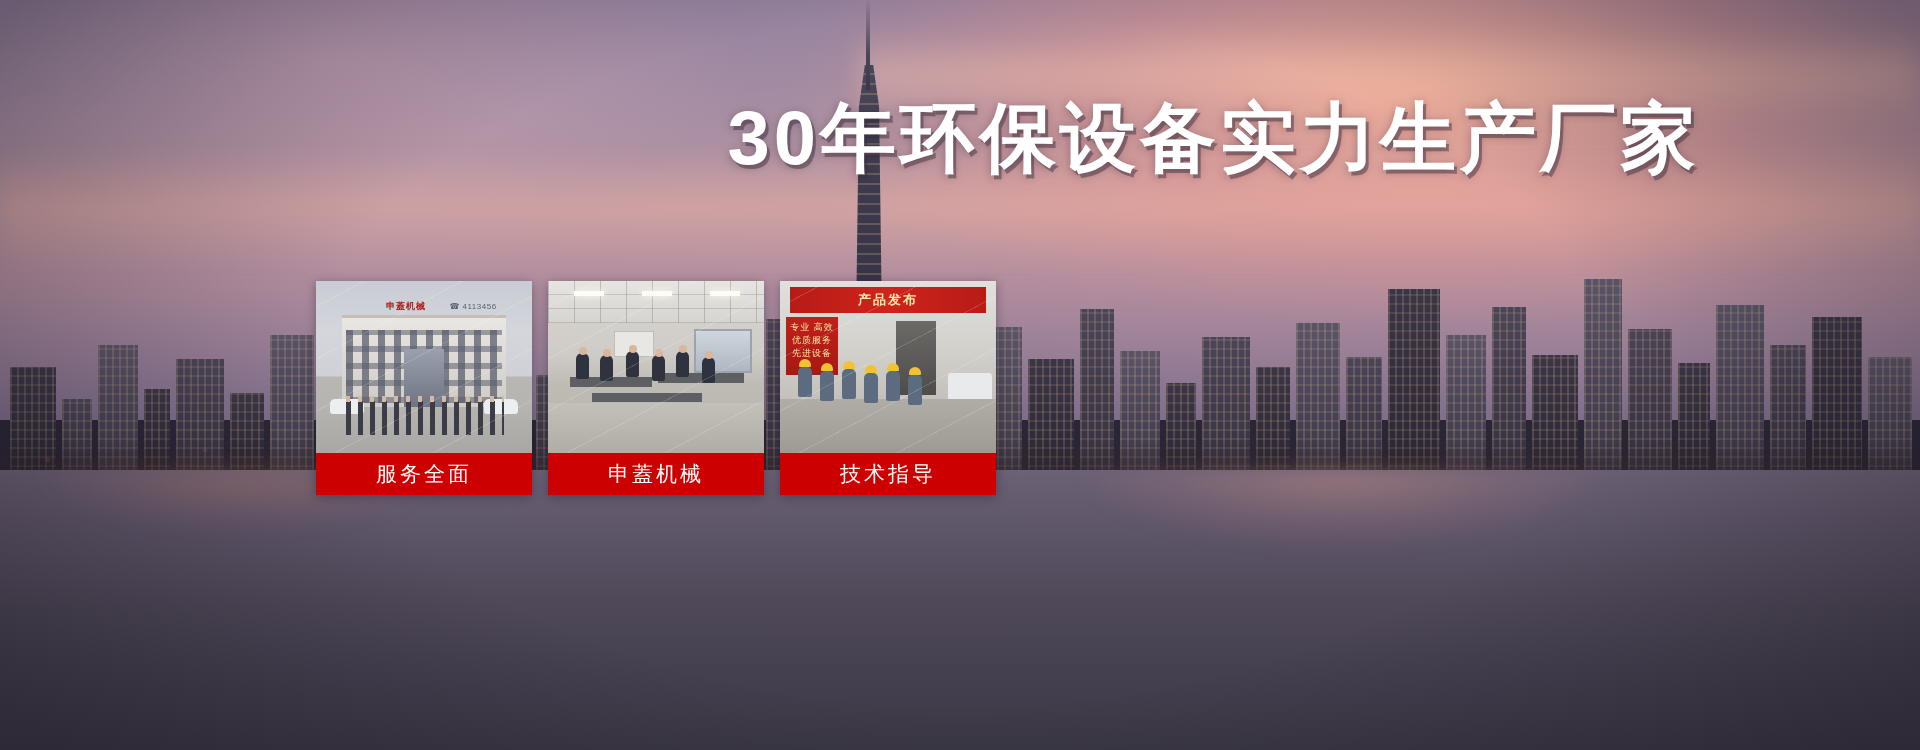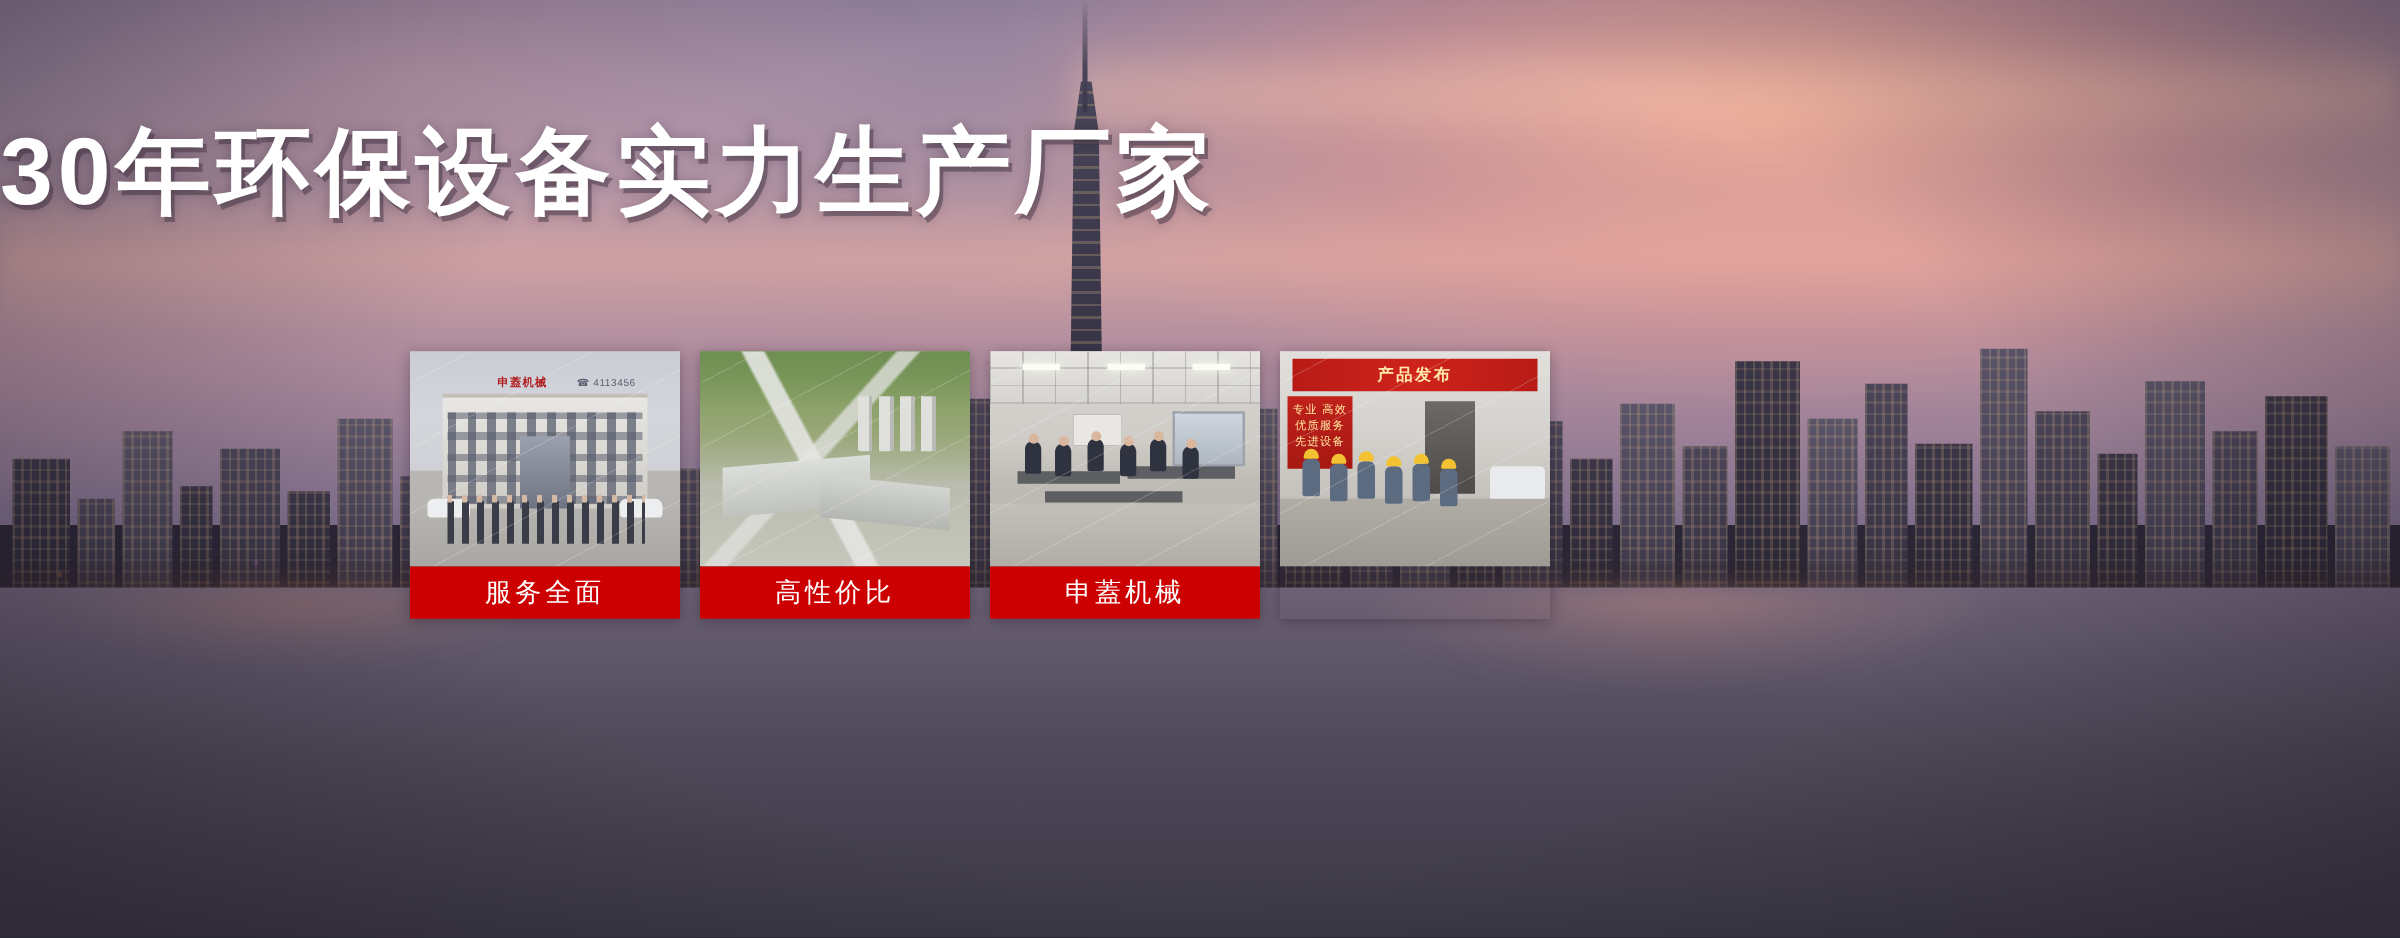--- a/index.html
+++ b/index.html
@@ -123,21 +123,21 @@
     position:absolute; inset:0;
     background:radial-gradient(ellipse 1150px 620px at 50% 48%, rgba(0,0,0,0) 55%, rgba(20,15,25,0.35) 100%);
     pointer-events:none;
   }
 
   
   .content { position:absolute; inset:0; }
 
   .headline {
     position:absolute; left:0; top:96px; width:1700px;
-    text-align:left;
+    text-align:right;
     font-size:76px; line-height:84px; font-weight:bold; letter-spacing:4px;
     color:#ffffff;
     text-shadow:
       3px 4px 0 rgba(60,45,60,0.45),
       0 2px 10px rgba(40,30,45,0.35);
     white-space:nowrap;
   }
 
   .subtitle-wrap {
     position:absolute; left:0; top:231px; width:1920px;
@@ -145,21 +145,21 @@
   }
   .subtitle {
     background:#cc0000;
     color:#ffffff;
     font-size:25px; line-height:25px; letter-spacing:3px;
     padding:11px 26px 13px 26px;
     white-space:nowrap;
   }
 
   .cards {
-    position:absolute; left:328px; top:281px;
+    position:absolute; left:316px; top:281px;
     display:flex; gap:16px;
   }
   .card {
     width:216px; display:flex; flex-direction:column;
     box-shadow:0 2px 10px rgba(20,12,25,0.35);
   }
   .card-photo {
     width:216px; height:172px; position:relative; overflow:hidden;
     background:#8d8d90;
   }
@@ -372,31 +372,20 @@
           <div class="entry"></div>
           <div class="ground"></div>
           <div class="car" style="left:14px;"></div>
           <div class="car" style="left:168px;"></div>
           <div class="staff"></div>
           <div class="wm"></div>
         </div>
         <div class="card-label">服务全面</div>
       </div>
 
-      <div class="card">
-        <div class="card-photo p2">
-          <div class="green"></div>
-          <div class="roads"></div>
-          <div class="silos"></div>
-          <div class="hall"></div>
-          <div class="hall2"></div>
-          <div class="wm"></div>
-        </div>
-        <div class="card-label">高性价比</div>
-      </div>
 
       <div class="card">
         <div class="card-photo p3">
           <div class="ceil"></div>
           <div class="lamp" style="left:26px;"></div>
           <div class="lamp" style="left:94px;"></div>
           <div class="lamp" style="left:162px;"></div>
           <div class="board"></div>
           <div class="win"></div>
           <div class="desk" style="left:22px;  top:96px; width:82px; height:10px;"></div>
@@ -435,17 +424,18 @@
               <span class="hat"></span>
             </div>
           <div class="worker" style="left:106px; top:90px;">
               <span class="hat"></span>
             </div>
           <div class="worker" style="left:128px; top:94px;">
               <span class="hat"></span>
             </div>
           <div class="wm"></div>
         </div>
+        <div class="card-label">技术指导</div>
       </div>
 
     </div>
   </div>
 </div>
 
 </body></html>

